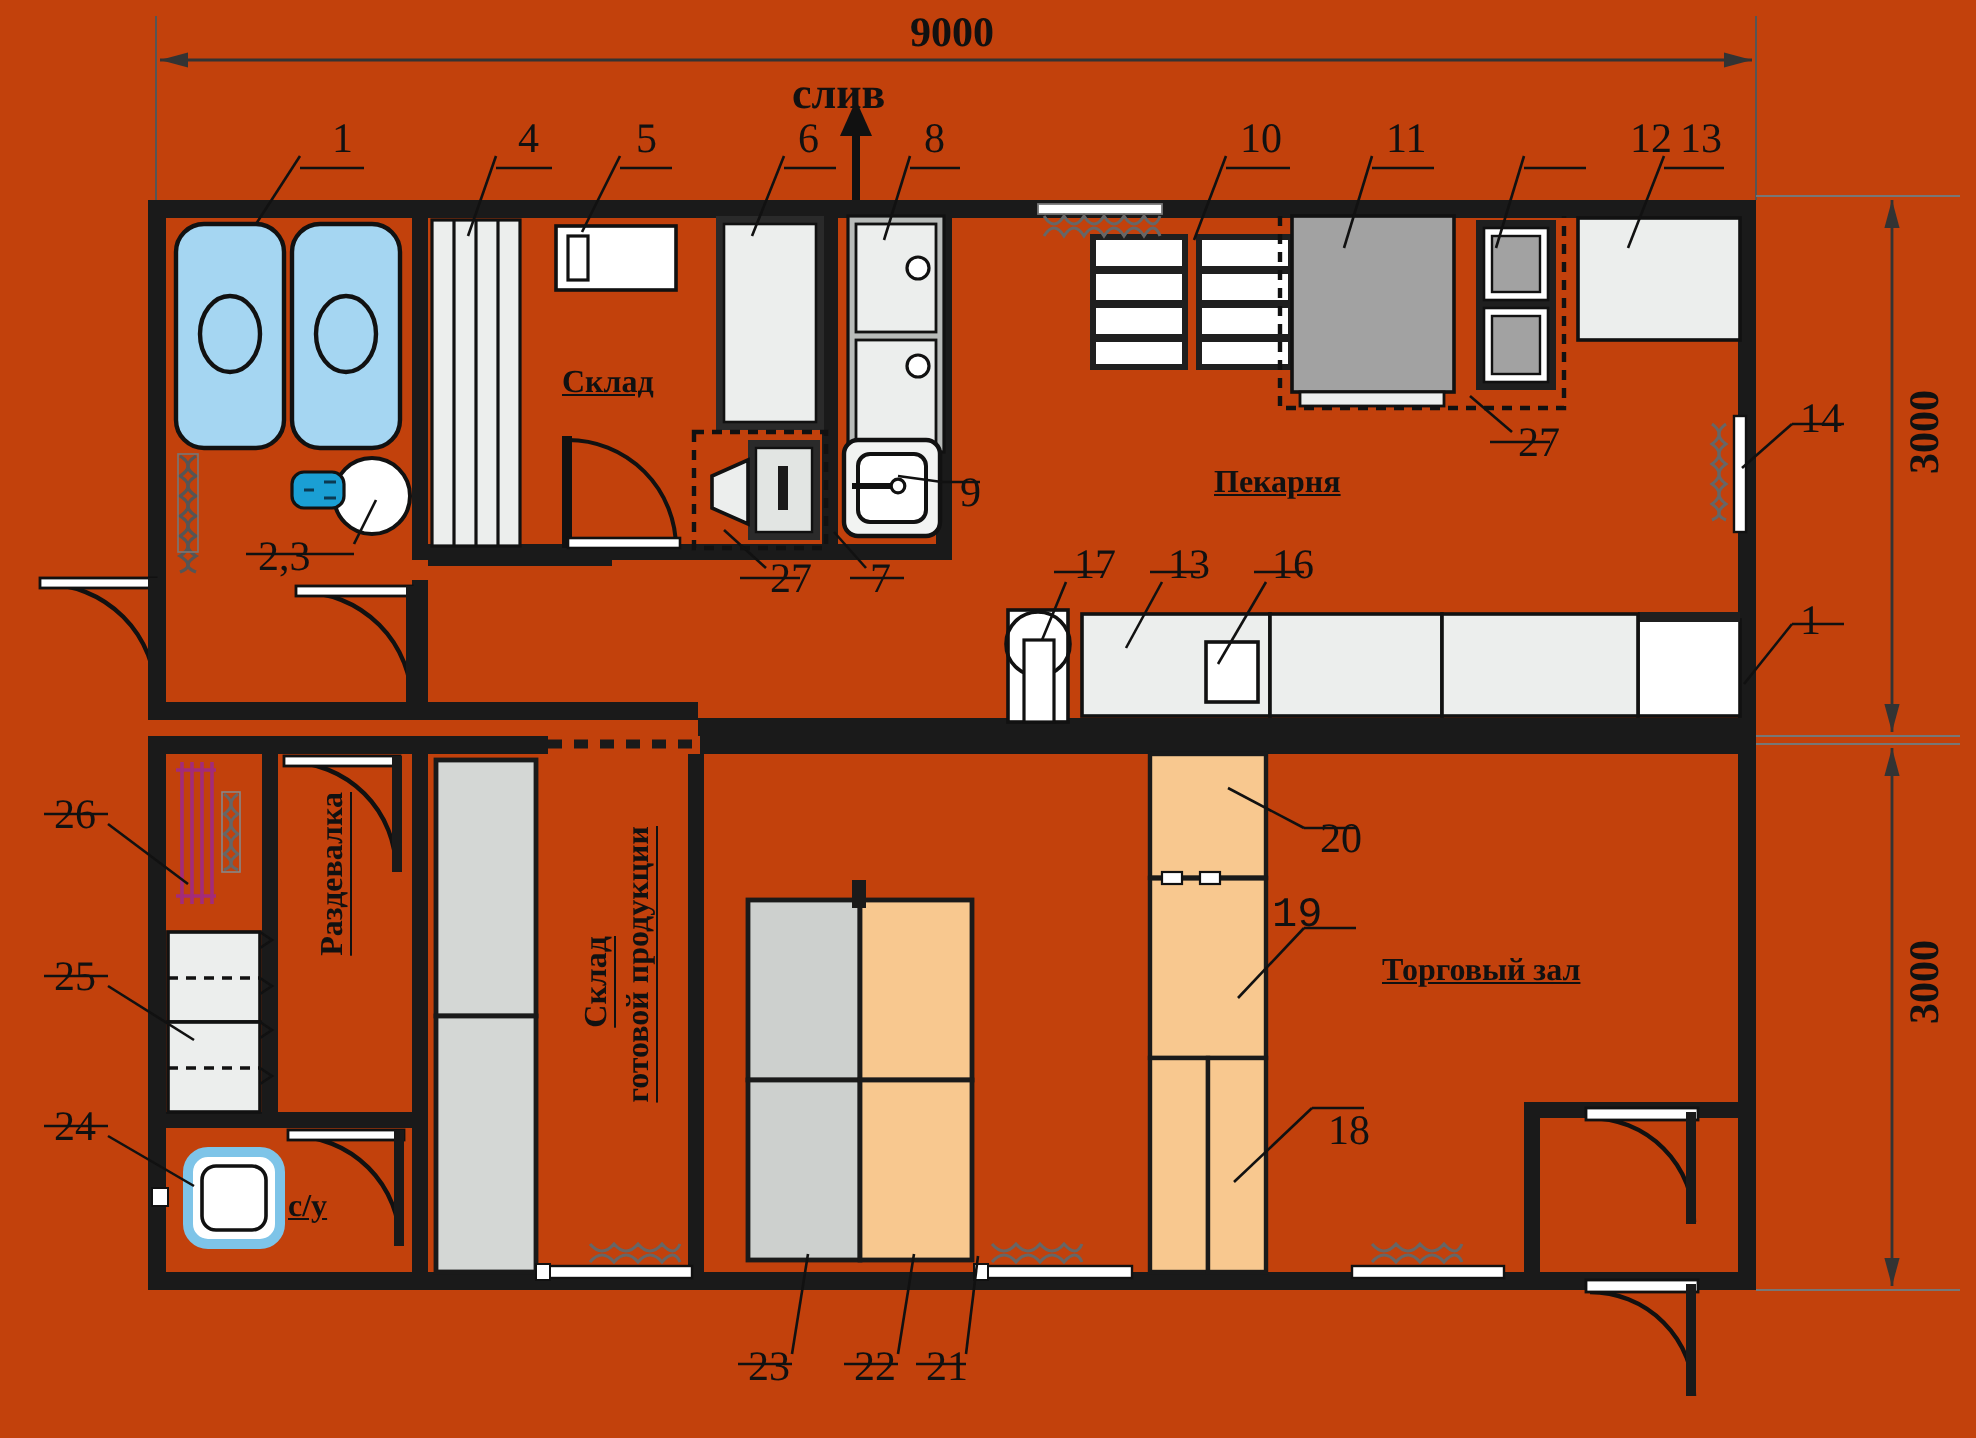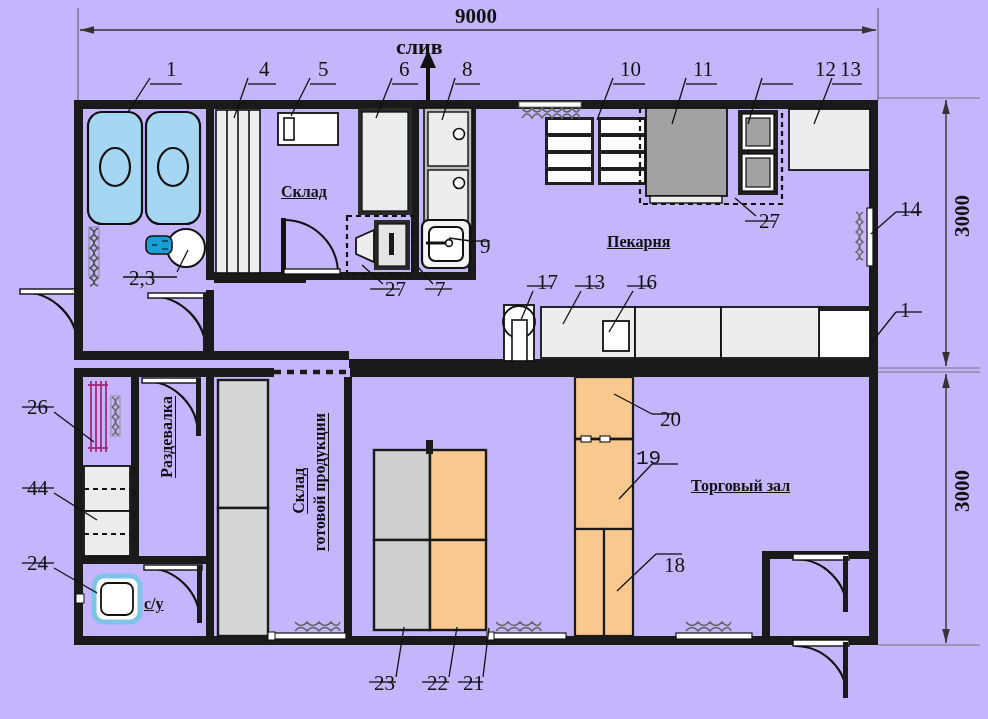--- a/index.html
+++ b/index.html
@@ -1,17 +1,17 @@
 <!DOCTYPE html>
 <html><head>
 <meta charset="utf-8">
 <style>
   html,body{margin:0;padding:0;background:#ffffff;}
   body{font-family:"Liberation Serif", serif;}
-  #plan{position:relative;width:988px;height:719px;background:#c4b5fd;overflow:hidden;}
+  #plan{position:relative;width:988px;height:719px;background:#c2410c;overflow:hidden;}
   #plan svg{position:absolute;left:0;top:0;}
   .lbl{position:absolute;font-family:"Liberation Serif",serif;font-weight:bold;color:#111;white-space:nowrap;}
   .num{position:absolute;font-family:"Liberation Serif",serif;font-size:21px;color:#111;white-space:nowrap;}
   .room{font-size:16px;text-decoration:underline;}
   .dim{position:absolute;font-family:"Liberation Serif",serif;font-weight:bold;font-size:21px;color:#111;}
   .vert{writing-mode:vertical-rl;transform:rotate(180deg);}
 </style>
 </head>
 <body>
 
@@ -446,21 +446,21 @@
       <div class="num" style="left: 900px; top: 298px;">1</div>
       <div class="num" style="left: 129px; top: 266px;">2,3</div>
       <div class="num" style="left: 385px; top: 277px;">27</div>
       <div class="num" style="left: 435px; top: 277px;">7</div>
       <div class="num" style="left: 480px; top: 234px;">9</div>
       <div class="num" style="left: 759px; top: 209px;">27</div>
       <div class="num" style="left: 537px; top: 270px;">17</div>
       <div class="num" style="left: 584px; top: 270px;">13</div>
       <div class="num" style="left: 636px; top: 270px;">16</div>
       <div class="num" style="left: 27px; top: 395px;">26</div>
-      <div class="num" style="left: 27px; top: 476px;">44</div>
+      <div class="num" style="left: 27px; top: 476px;">25</div>
       <div class="num" style="left: 27px; top: 551px;">24</div>
       <div class="num" style="left: 660px; top: 407px;">20</div>
       <div class="num" style="left: 636px; top: 447px; font-family: Liberation Mono, monospace;">19</div>
       <div class="num" style="left: 664px; top: 537px; margin-top: 16px;">18</div>
       <div class="num" style="left: 374px; top: 671px;">23</div>
       <div class="num" style="left: 427px; top: 671px;">22</div>
       <div class="num" style="left: 463px; top: 671px;">21</div>
     </div>
 
 </div>

